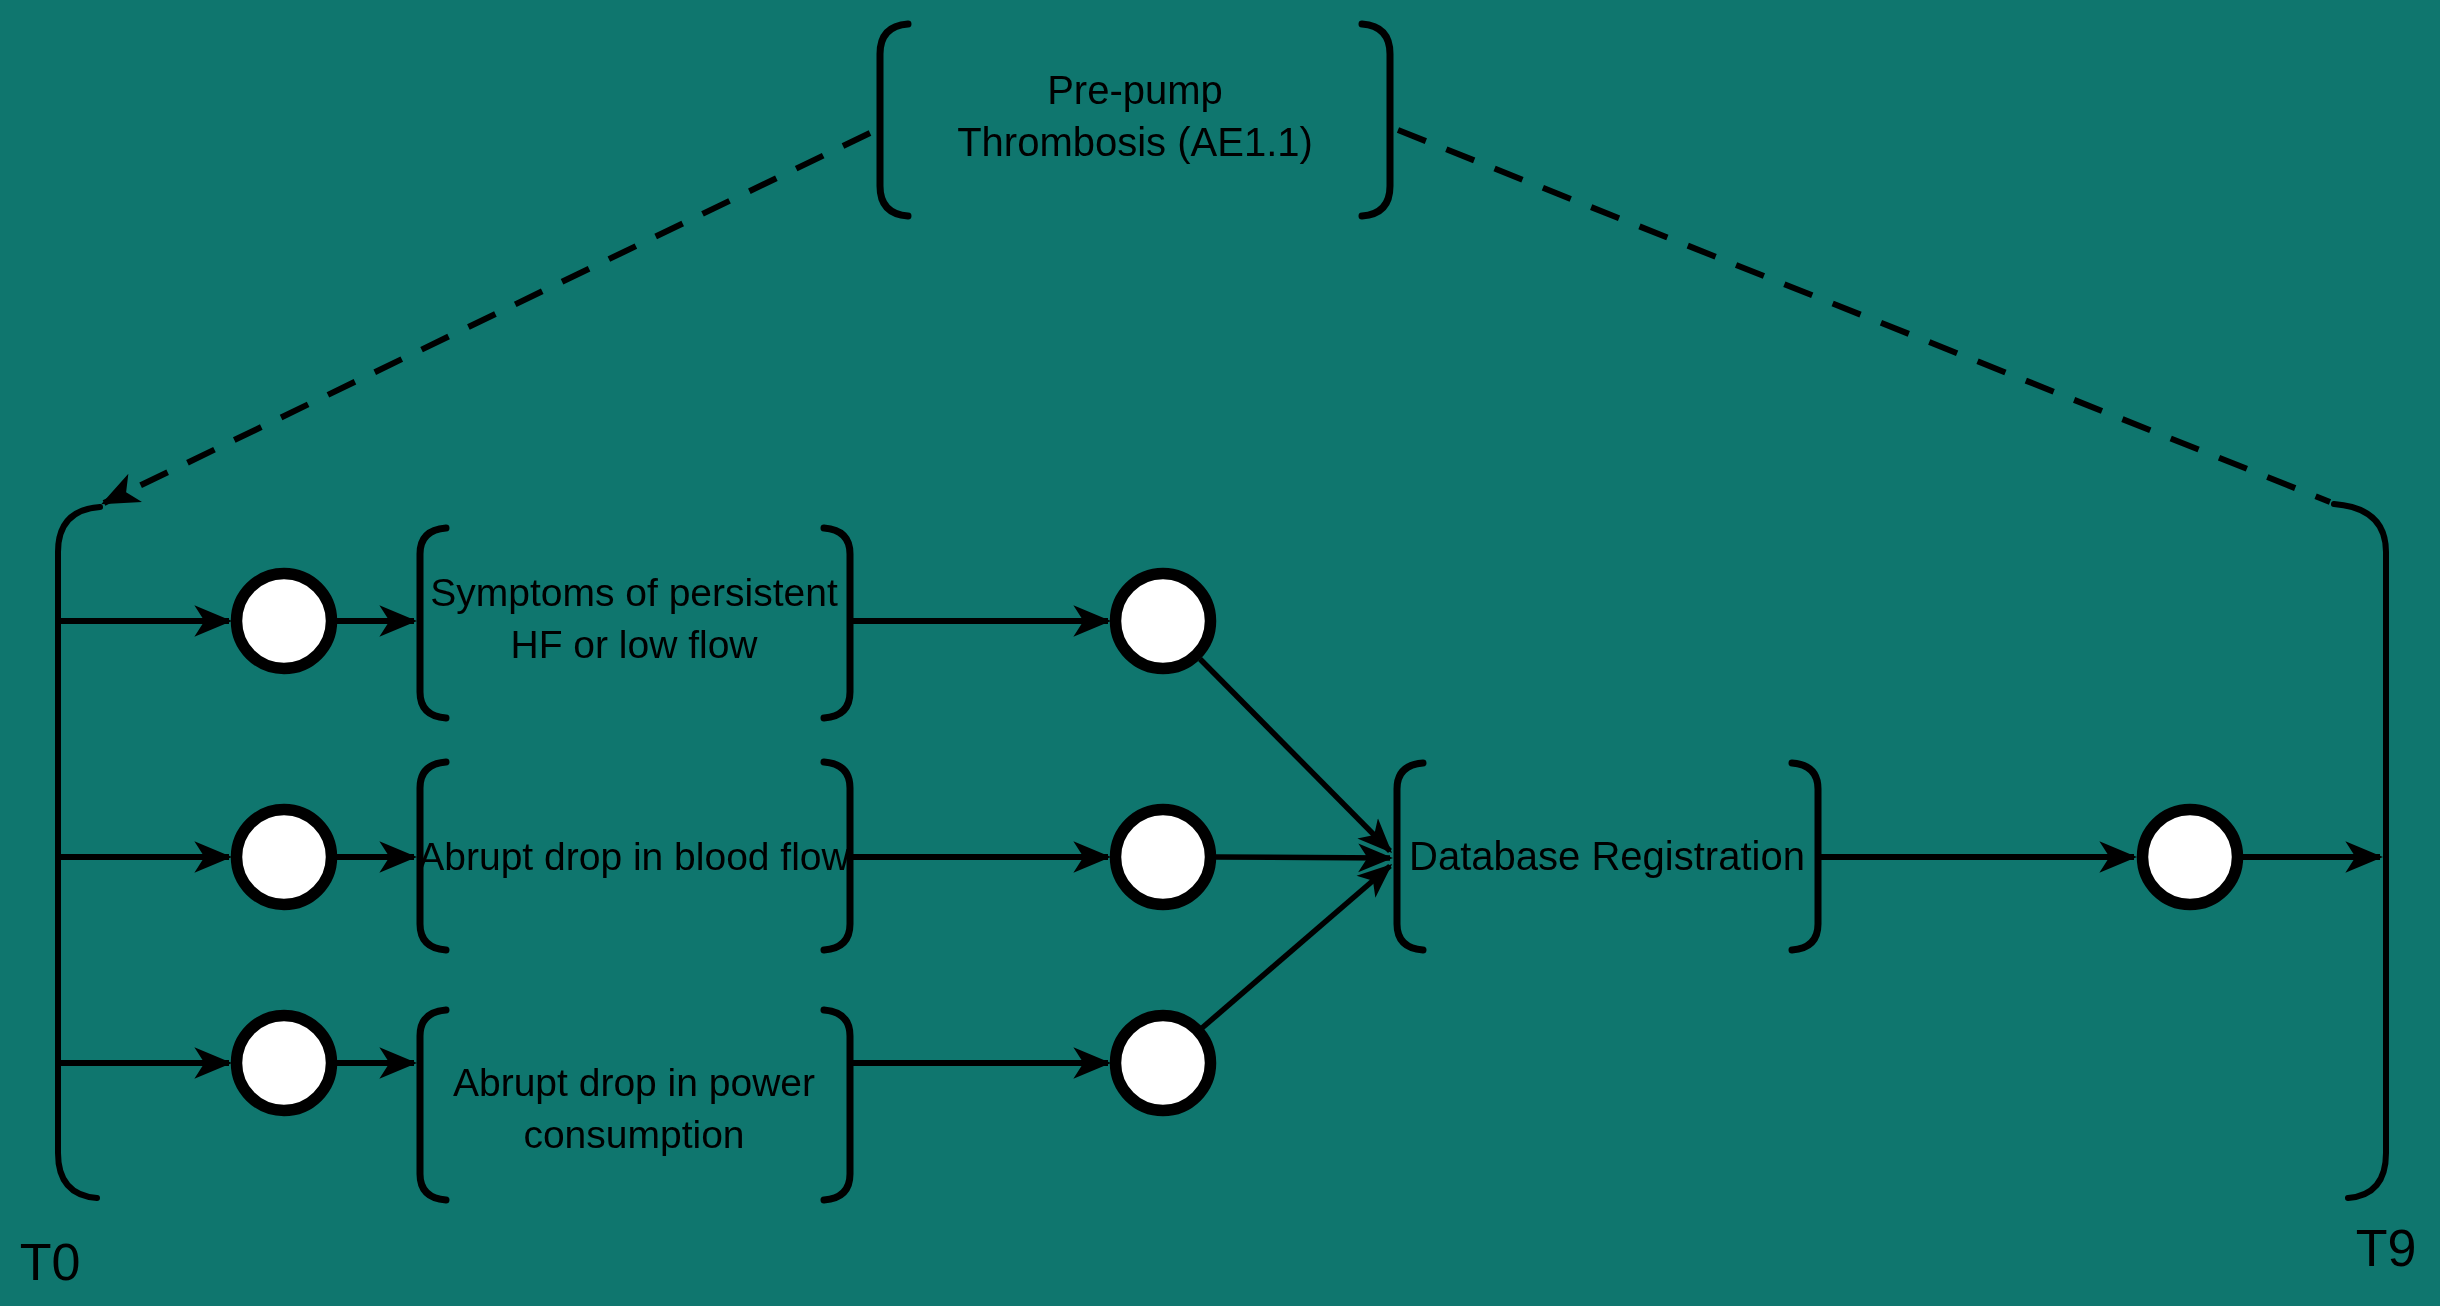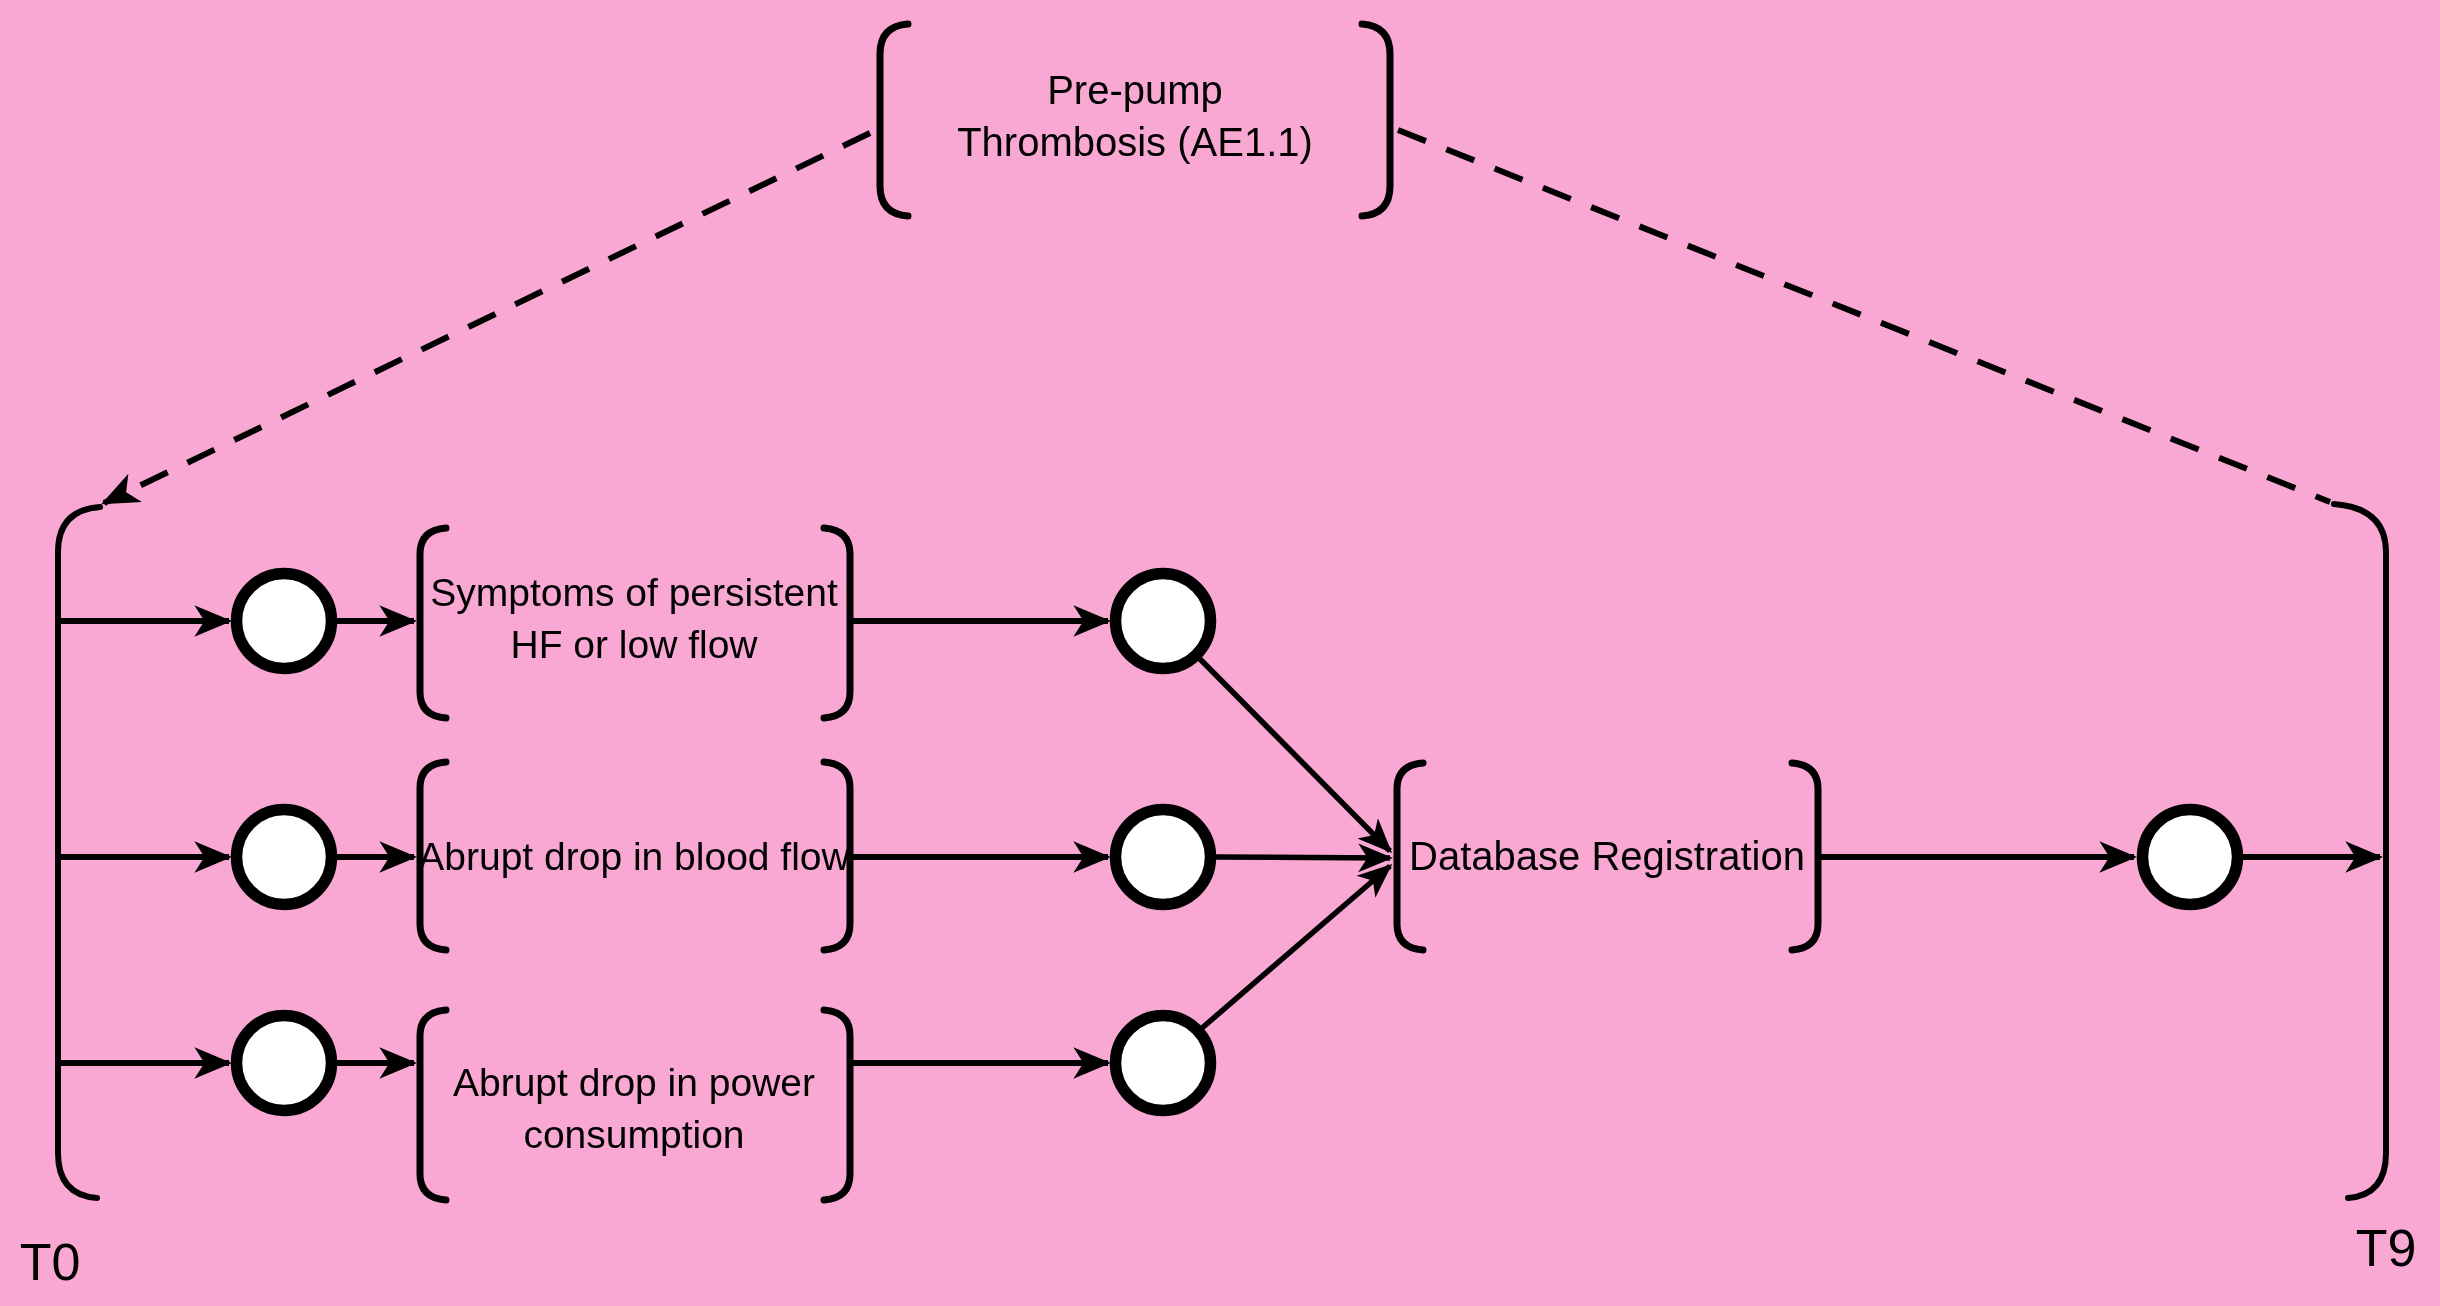--- a/index.html
+++ b/index.html
@@ -8,21 +8,21 @@
     background: #ffffff;
     width: 2440px;
     height: 1306px;
     overflow: hidden;
     font-family: "Liberation Sans", sans-serif;
   }
   #stage {
     position: relative;
     width: 2440px;
     height: 1306px;
-    background: #f9a8d4;
+    background: #0f766e;
   }
   svg { display: block; }
   text {
     font-family: "Liberation Sans", sans-serif;
     fill: #000000;
     stroke: none;
   }
   .node-label { font-size: 40px; }
   .event-label { font-size: 39px; }
   .time-label { font-size: 52px; }

